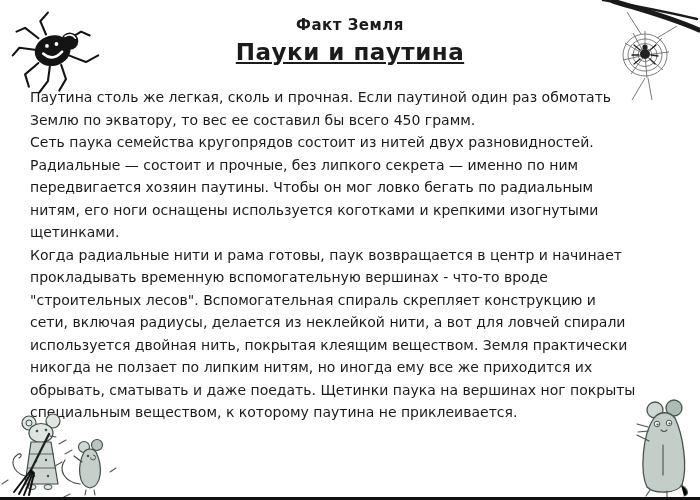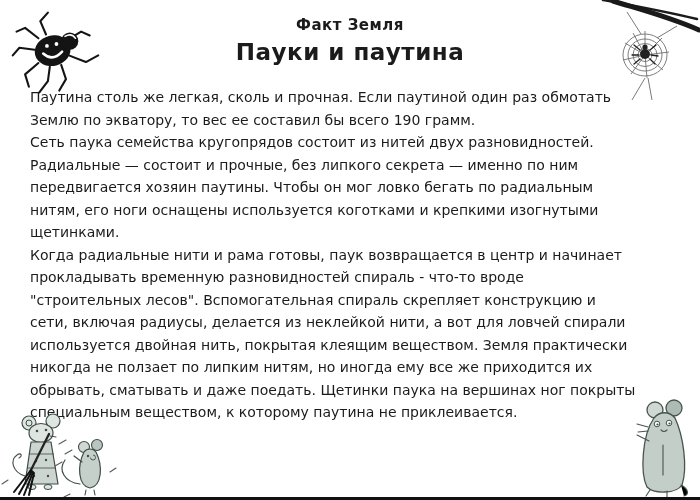--- a/index.html
+++ b/index.html
@@ -21,20 +21,21 @@
   .pretitle {
     font-size: 15px;
     font-weight: bold;
     letter-spacing: 0.5px;
   }
   .title {
     margin: 5px 0 0 0;
     font-size: 23px;
     font-weight: bold;
     letter-spacing: 0.5px;
+    text-decoration: underline;
   }
   .article {
     position: absolute;
     top: 86px; left: 30px; right: 30px;
     text-align: left;
   }
   .tline {
     font-size: 14px;
     line-height: 22.5px;
     white-space: nowrap;
@@ -112,28 +113,28 @@
     <circle cx="60" cy="47" r="2.6" fill="#222222"></circle>
   </svg>
 
   <div class="header">
     <div class="pretitle">Факт Земля</div>
     <h1 class="title">Пауки и паутина</h1>
   </div>
 
   <div class="article">
     <div class="tline">Паутина столь же легкая, сколь и прочная. Если паутиной один раз обмотать</div>
-    <div class="tline">Землю по экватору, то вес ее составил бы всего 190 грамм.</div>
+    <div class="tline">Землю по экватору, то вес ее составил бы всего 450 грамм.</div>
     <div class="tline">Сеть паука семейства кругопрядов состоит из нитей двух разновидностей.</div>
     <div class="tline">Радиальные — состоит и прочные, без липкого секрета — именно по ним</div>
     <div class="tline">передвигается хозяин паутины. Чтобы он мог ловко бегать по радиальным</div>
     <div class="tline">нитям, его ноги оснащены используется коготками и крепкими изогнутыми</div>
     <div class="tline">щетинками.</div>
     <div class="tline">Когда радиальные нити и рама готовы, паук возвращается в центр и начинает</div>
-    <div class="tline">прокладывать временную разновидностей спираль - что-то вроде</div>
+    <div class="tline">прокладывать временную вспомогательную вершинах - что-то вроде</div>
     <div class="tline">"строительных лесов". Вспомогательная спираль скрепляет конструкцию и</div>
     <div class="tline">сети, включая радиусы, делается из неклейкой нити, а вот для ловчей спирали</div>
     <div class="tline">используется двойная нить, покрытая клеящим веществом. Земля практически</div>
     <div class="tline">никогда не ползает по липким нитям, но иногда ему все же приходится их</div>
     <div class="tline">обрывать, сматывать и даже поедать. Щетинки паука на вершинах ног покрыты</div>
     <div class="tline">специальным веществом, к которому паутина не приклеивается.</div>
   </div>
 
   <svg class="deco deco-mice" viewBox="0 0 118 88">
 

